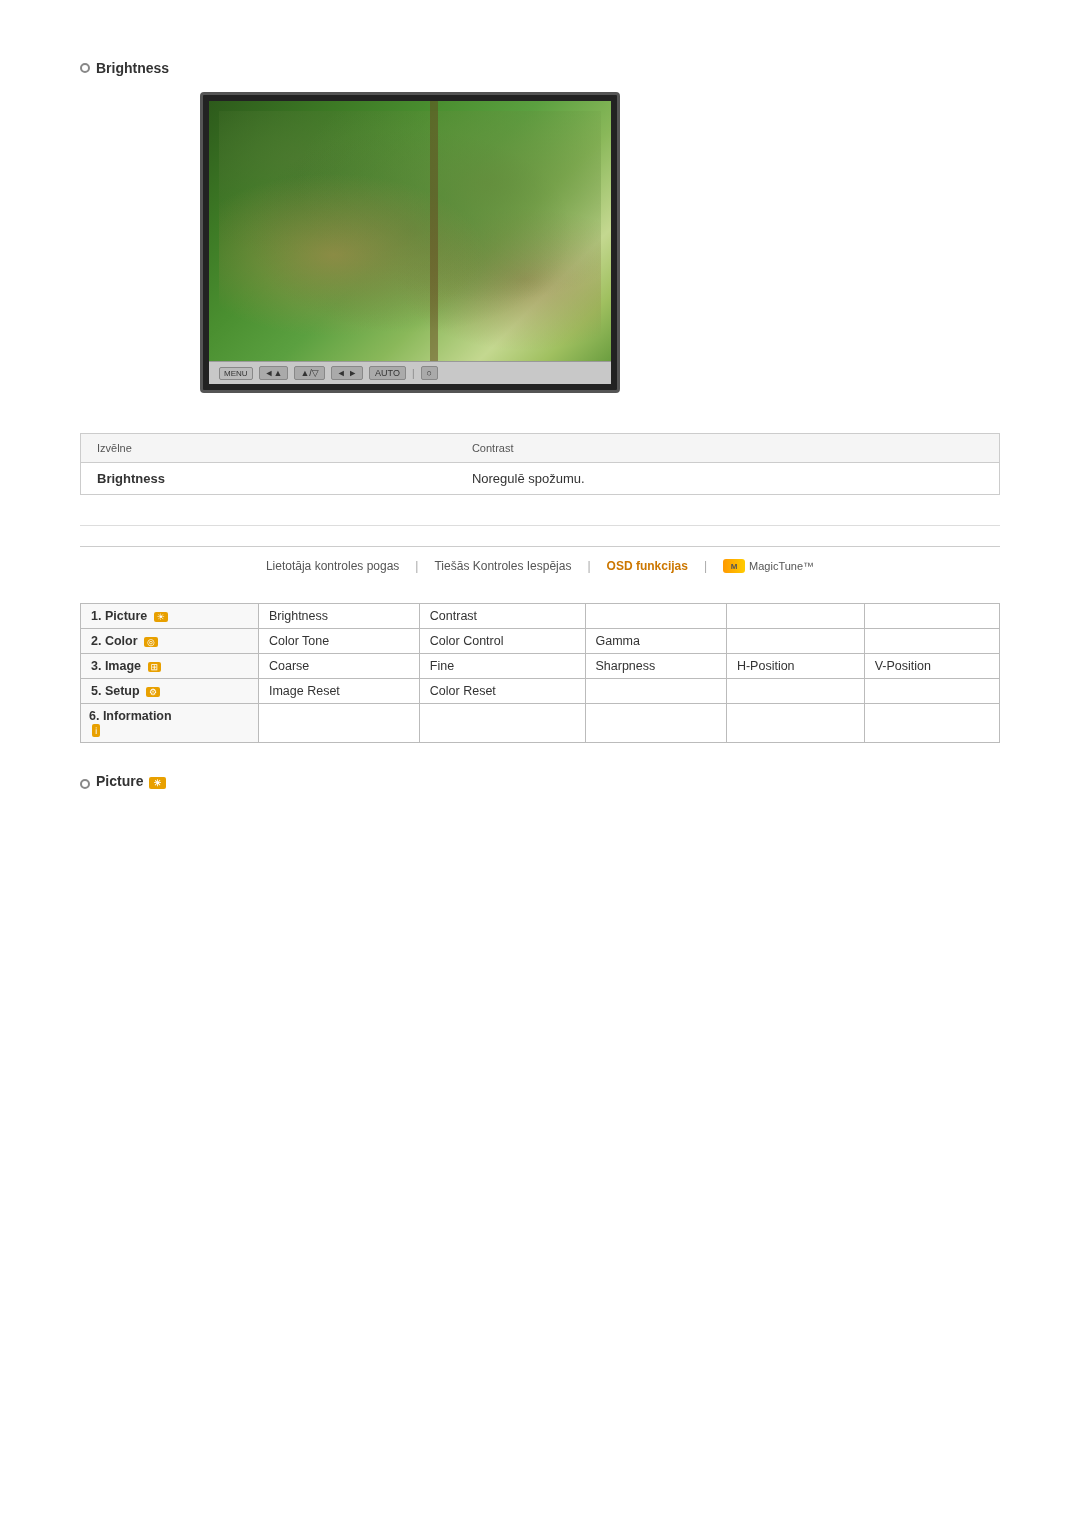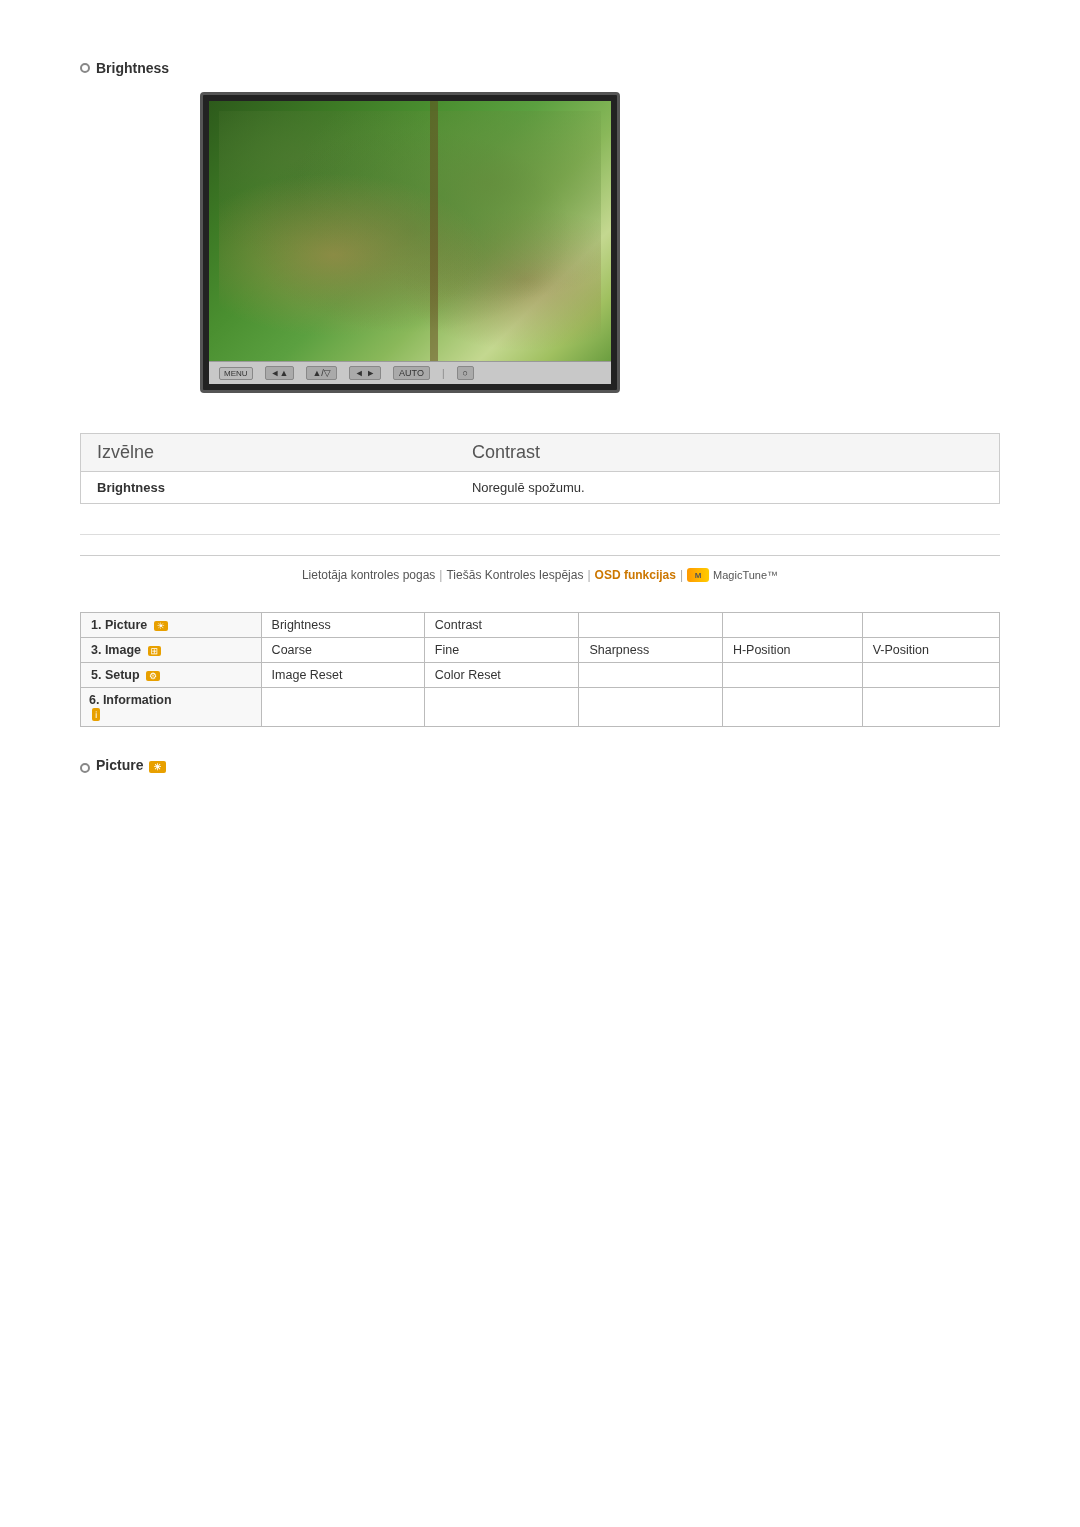--- a/index.html
+++ b/index.html
@@ -66,21 +66,21 @@
       content: '';
       position: absolute;
       top: 0; left: 55%; width: 8px; height: 100%;
       background: rgba(100,70,30,0.5);
     }
     .monitor-controls {
       background: #c8c8c8;
       padding: 4px 10px;
       display: flex;
       align-items: center;
-      gap: 12px;
+      gap: 6px;
       border-top: 1px solid #999;
     }
     .ctrl-btn {
       background: #aaa;
       border: 1px solid #888;
       border-radius: 2px;
       font-size: 9px;
       padding: 1px 5px;
       color: #333;
       cursor: pointer;
@@ -102,21 +102,21 @@
       width: 100%;
       border-collapse: collapse;
     }
     .info-table thead tr {
       background: #f5f5f5;
     }
     .info-table thead th {
       padding: 8px 16px;
       font-weight: normal;
       text-align: left;
-      font-size: 18px;
+      font-size: 11px;
       color: #555;
       border-bottom: 1px solid #ccc;
     }
     .info-table tbody td {
       padding: 8px 16px;
       font-size: 13px;
       vertical-align: top;
     }
     .info-table tbody td:first-child {
       font-weight: bold;
@@ -125,21 +125,21 @@
       border: none;
       border-top: 1px solid #ddd;
       margin: 20px 0;
     }
 
     
     .nav-bar {
       display: flex;
       align-items: center;
       justify-content: center;
-      gap: 0;
+      gap: 12px;
       margin: 20px 0 30px 0;
       font-size: 12px;
       border-top: 1px solid #ccc;
       padding-top: 12px;
     }
     .nav-bar span { color: #555; }
     .nav-bar .sep { color: #aaa; margin: 0 4px; }
     .nav-bar .active-link {
       color: #cc7700;
       font-weight: bold;
@@ -291,20 +291,30 @@
       <td class="row-header">
         1. Picture <span class="icon-badge">☀</span>
       </td>
       <td class="item">Brightness</td>
       <td class="item">Contrast</td>
       <td class="item"></td>
       <td class="item"></td>
       <td class="item"></td>
     </tr>
 
+    <tr>
+      <td class="row-header">
+        2. Color <span class="icon-badge">◎</span>
+      </td>
+      <td class="item">Color Tone</td>
+      <td class="item">Color Control</td>
+      <td class="item">Gamma</td>
+      <td class="item"></td>
+      <td class="item"></td>
+    </tr>
 
     <tr>
       <td class="row-header">
         3. Image <span class="icon-badge">⊞</span>
       </td>
       <td class="item">Coarse</td>
       <td class="item">Fine</td>
       <td class="item">Sharpness</td>
       <td class="item">H-Position</td>
       <td class="item">V-Position</td>

